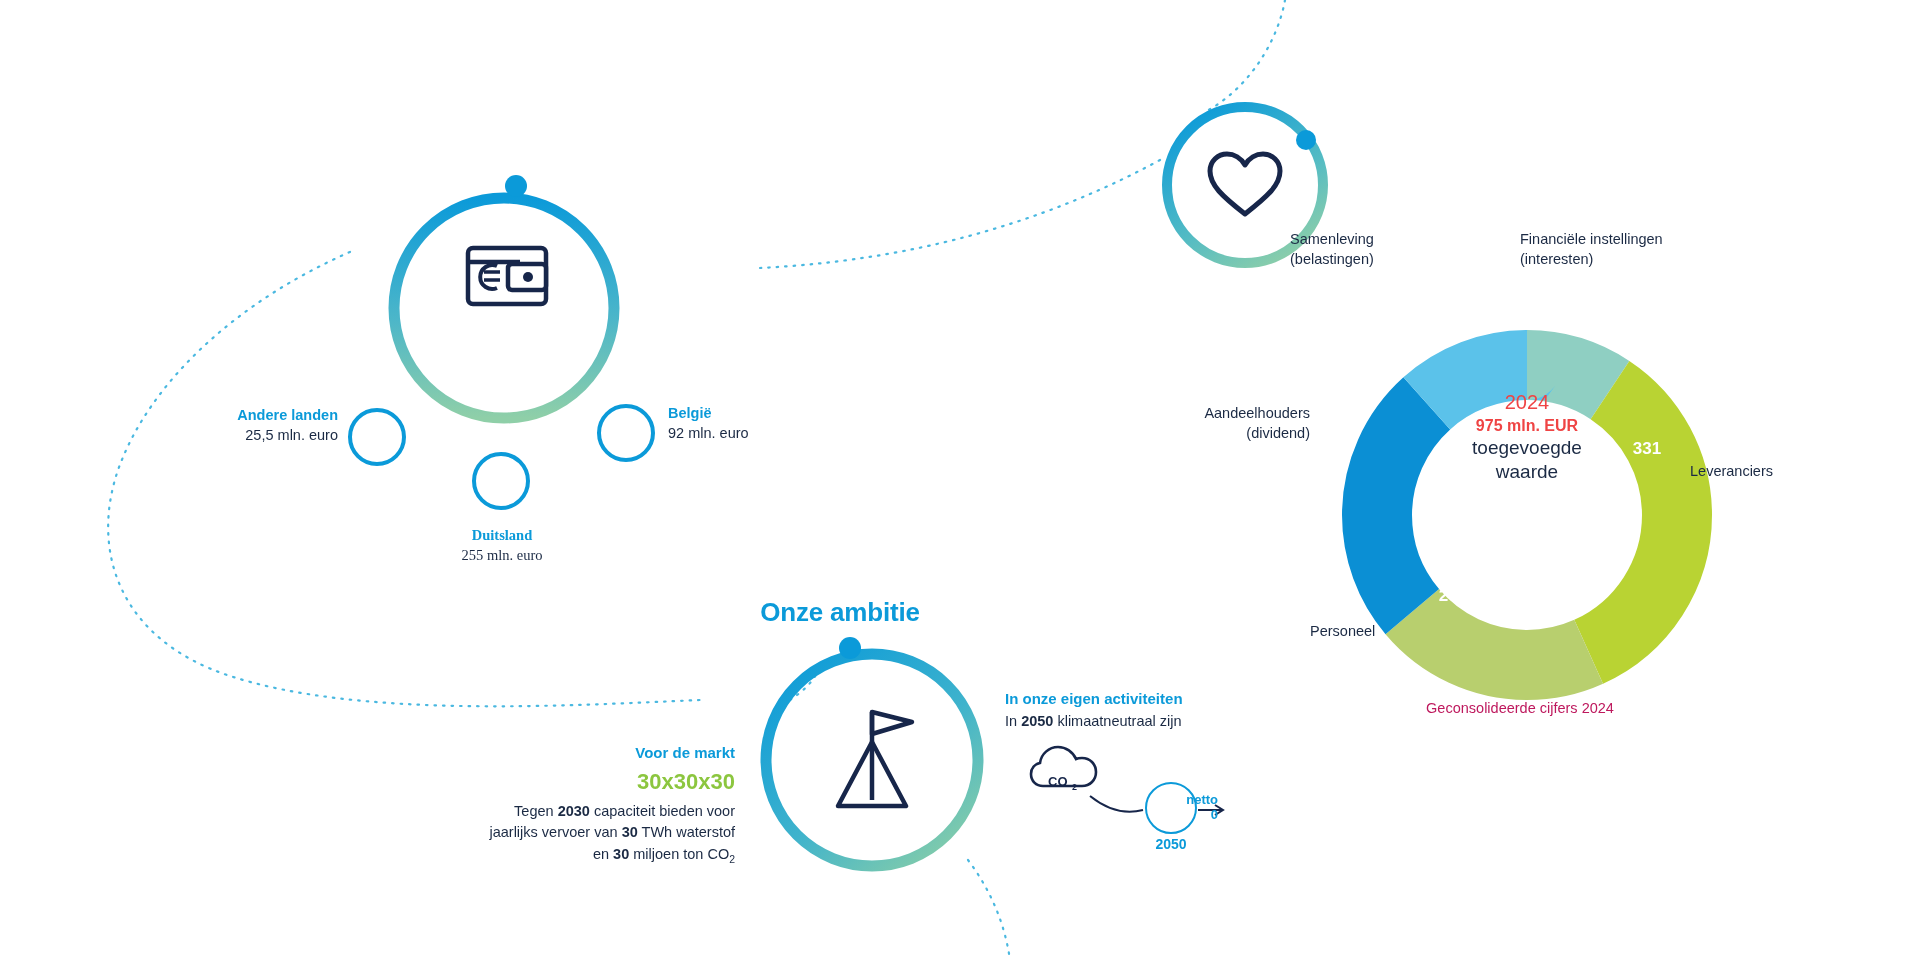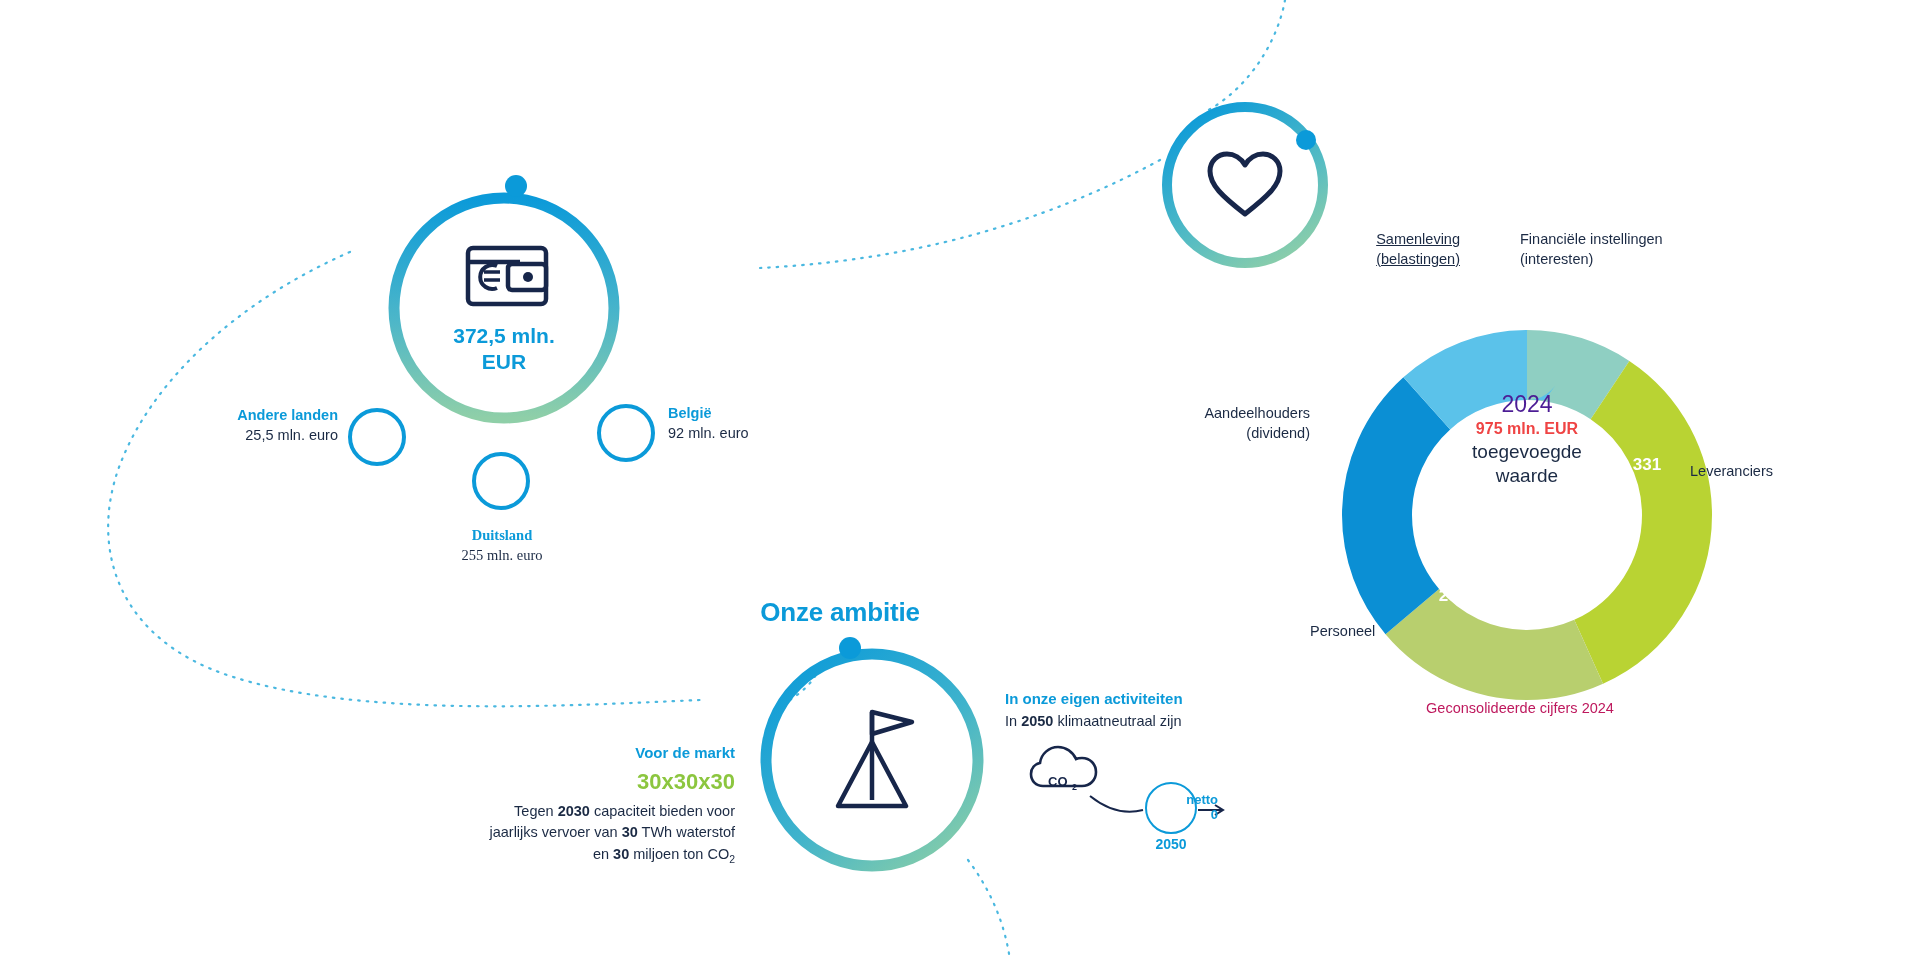--- a/index.html
+++ b/index.html
@@ -167,47 +167,47 @@
   }
 
   
   #donut-center {
     position: absolute;
     left: 1402px; top: 390px;
     width: 250px;
     text-align: center;
     line-height: 1.28;
   }
-  #donut-center .year { font-size: 23px; color:#4c1d95; }
+  #donut-center .year { font-size: 20px; color:#ef4444; }
   #donut-center .val { font-size: 16px; color:#ef4444; font-weight: bold; }
   #donut-center .sub { font-size: 19px; color:#1b2a44; }
 
   .donut-label {
     position: absolute;
     font-size: 14.5px;
     line-height: 1.35;
     color: #1b2a44;
   }
-  #lab-samenleving { left: 1290px; top: 230px; width: 170px; text-align: right; text-decoration: underline; }
+  #lab-samenleving { left: 1290px; top: 230px; width: 170px; text-align: left; }
   #lab-financiele  { left: 1520px; top: 230px; width: 200px; text-align: left; }
   #lab-leveranciers{ left: 1690px; top: 462px; width: 180px; text-align: left; }
   #lab-personeel   { left: 1310px; top: 622px; width: 160px; text-align: left; }
   #lab-aandeel     { left: 1150px; top: 404px; width: 160px; text-align: right; }
 
   .slice-value {
     position: absolute;
     color: #ffffff;
     font-weight: bold;
     font-size: 17px;
     text-align: center;
     width: 60px;
   }
   #v-114 { left: 1413px; top: 297px; }
   #v-91  { left: 1506px; top: 297px; }
-  #v-331 { left: 1617px; top: 455px; }
+  #v-331 { left: 1617px; top: 439px; }
   #v-201 { left: 1423px; top: 586px; }
   #v-239 { left: 1302px; top: 425px; }
 
   #footnote {
     position: absolute;
     left: 1330px; top: 700px;
     width: 380px;
     text-align: center;
     font-size: 14.5px;
     color: #be185d;
@@ -317,24 +317,20 @@
 
       <circle r="150" fill="none" stroke="#0b8fd4" stroke-width="70" stroke-dasharray="230.8 711.7" stroke-dashoffset="-601.6" transform="rotate(-90)"></circle>
 
       <circle r="150" fill="none" stroke="#5bc2ea" stroke-width="70" stroke-dasharray="110.1 832.4" stroke-dashoffset="-832.4" transform="rotate(-90)"></circle>
     </g>
 
     <g stroke="#1b2a44" stroke-width="1" fill="none"></g>
   </svg>
 
 
-  <div id="invest-value">
-    <span>372,5 mln.</span><br>
-    <span>EUR</span>
-  </div>
 
   <div class="country-circle" id="c-andere"></div>
   <div class="country-label" id="l-andere">
     <span class="name">Andere landen</span>
     <span>25,5 mln. euro</span>
   </div>
 
   <div class="country-circle" id="c-belgie"></div>
   <div class="country-label" id="l-belgie">
     <span class="name">België</span>

